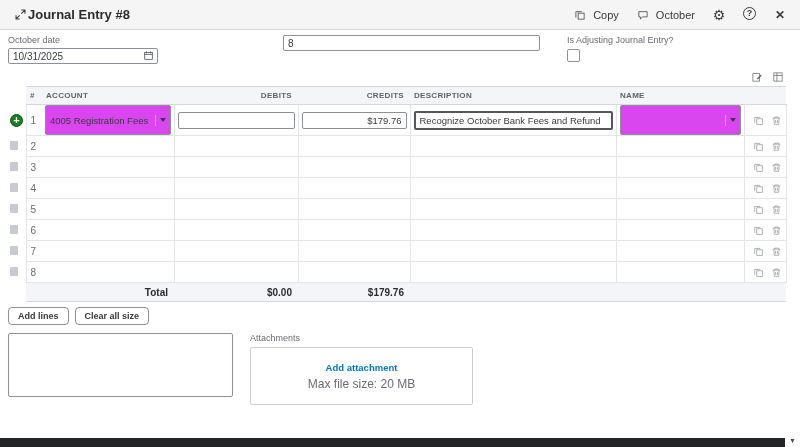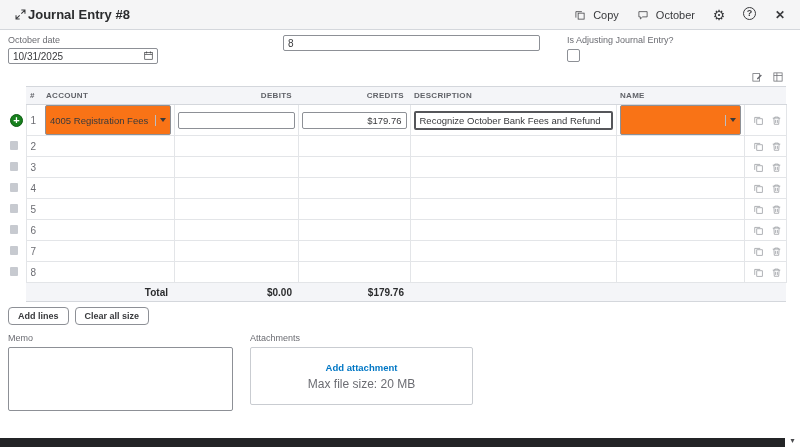--- a/index.html
+++ b/index.html
@@ -41,21 +41,21 @@
   .line td{height:21px}
   .line.filled td{height:23px}
   .c-handle{border:none !important;padding:0 2px}
   .c-num{color:#6b6c72;text-align:left;padding-left:4px;border-left:1px solid #e3e5e8}
   .c-acct,.c-deb,.c-cred,.c-desc,.c-name,.c-icons{border-right:1px solid #e3e5e8}
   .add-dot{display:inline-flex;align-items:center;justify-content:center;width:13px;height:13px;border-radius:50%;background:#17801d;border:1px solid #0d5c12;color:#fff;font-size:11px;font-weight:bold;line-height:1;cursor:pointer}
   .drag-grip{display:inline-block;width:8px;height:9px;background:#c7cad0;border-radius:1px;cursor:grab}
   .cellinput{width:100%;height:17px;border:1px solid #8d9096;border-radius:2px;font-size:9.5px;padding:0 4px;font-family:inherit;color:#393a3d;background:#fff}
   .amt{text-align:right}
   .cellinput.focused{border:2px solid #55565a;height:19px}
-  .selbox{display:flex;align-items:center;height:17px;border:1px solid #8d9096;border-radius:2px;padding:14px 4px;background:#f97316;cursor:pointer}
+  .selbox{display:flex;align-items:center;height:17px;border:1px solid #8d9096;border-radius:2px;padding:14px 4px;background:#d946ef;cursor:pointer}
   .selval{flex:1;font-size:9.5px;white-space:nowrap;overflow:hidden}
   .sel-divider{width:1px;height:11px;background:#babec5;margin:0 4px}
   .caret{width:0;height:0;border-left:3.5px solid transparent;border-right:3.5px solid transparent;border-top:4px solid #393a3d}
   .c-icons{padding:0 4px}
   .icon-pair{display:flex;align-items:center;justify-content:flex-end;gap:7px}
   .row-ico{display:inline-flex;cursor:pointer}
   .total-row td{background:#f4f5f8;border-top:1px solid #d4d7dc;border-bottom:1px solid #d4d7dc;height:19px;font-weight:bold;color:#2b2c2e}
   .total-row .t-handle{background:#fff;border:none}
   .total-label{text-align:right;padding-right:6px}
   .total-amt{text-align:right;padding-right:6px}
@@ -398,21 +398,20 @@
     </tfoot>
   </table>
 
   <div class="line-buttons">
     <button class="btn">Add lines</button>
     <button class="btn">Clear all size</button>
   </div>
 
   <section class="bottom">
     <div class="memo">
-      <label class="sec-label">Memo</label>
       <textarea style=""></textarea>
     </div>
     <div class="attachments">
       <label class="sec-label">Attachments</label>
       <div class="drop">
         <span class="blue-link">Add attachment</span>
         <span class="max">Max file size: 20 MB</span>
       </div>
     </div>
   </section>

